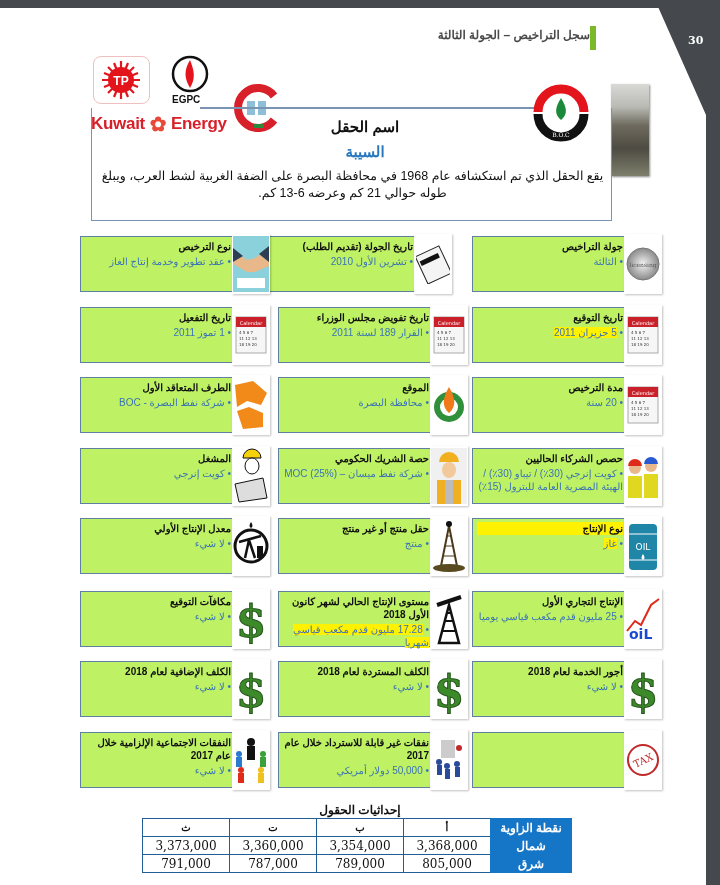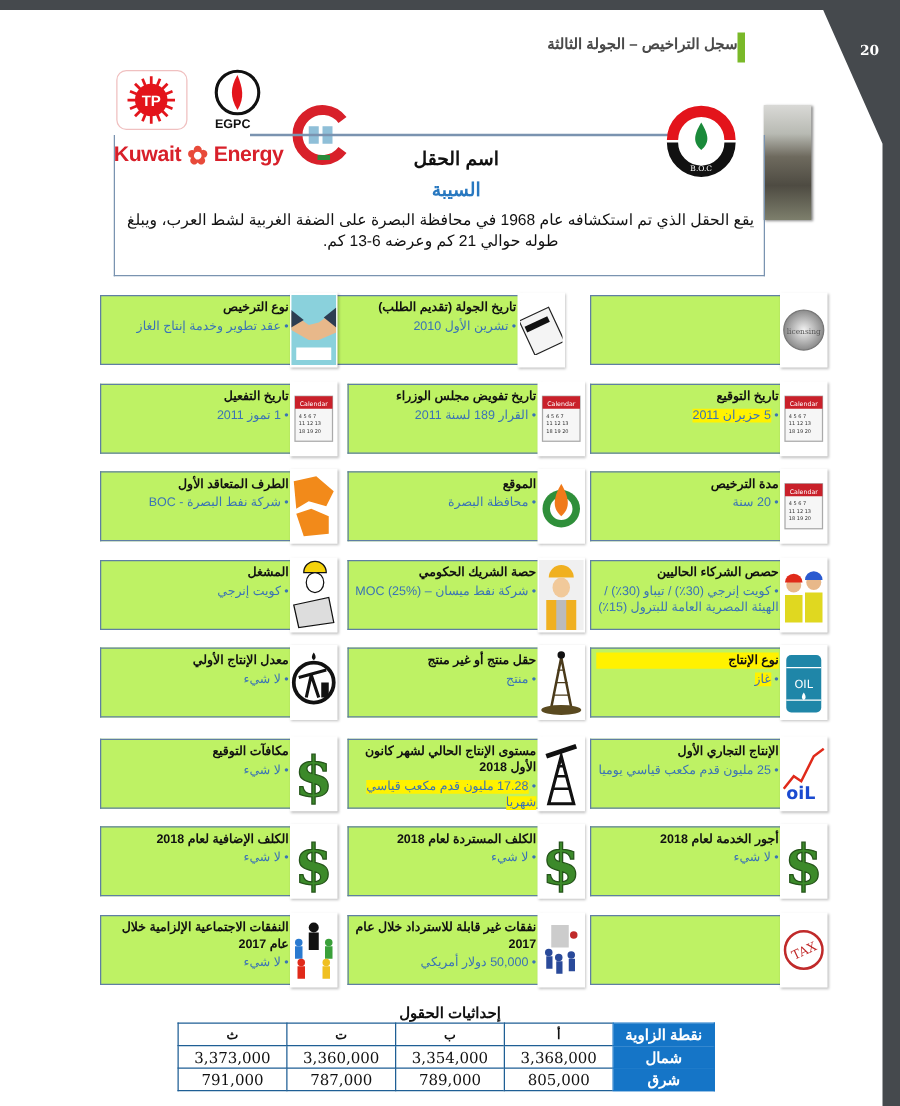--- a/index.html
+++ b/index.html
@@ -50,21 +50,21 @@
 </head>
 <body>
 
 <div class="topbar"></div>
 <div class="right-band">
   <svg width="720" height="885" viewBox="0 0 720 885">
     <polygon points="655,0 720,0 720,885 706,885 706,115" fill="#45494d"></polygon>
     <rect x="0" y="0" width="720" height="8" fill="#45494d"></rect>
   </svg>
 </div>
-<div class="page-num">20</div>
+<div class="page-num">30</div>
 
 <div class="title-bar"></div>
 <div class="title">سجل التراخيص – الجولة الثالثة</div>
 
 <div class="logo tp">
   <svg width="55" height="46" viewBox="0 0 55 46">
     <g fill="#e3141b">
       <circle cx="27" cy="23" r="13"></circle>
       <g stroke="#e3141b" stroke-width="2.2">
         <line x1="27" y1="4" x2="27" y2="42"></line>
@@ -109,20 +109,24 @@
 </div>
 <div class="logo pumpjack-photo"></div>
 
 <div class="hdr-box"></div>
 <div class="field-label">اسم الحقل</div>
 <div class="field-name">السيبة</div>
 <div class="field-desc">يقع الحقل الذي تم استكشافه عام 1968 في محافظة البصرة على الضفة الغربية لشط العرب، ويبلغ طوله حوالي 21 كم وعرضه 6-13 كم.</div>
 
 <div id="cards">
     <div class="card" style="left: 472px; top: 236px;">
+      <div class="card-inner">
+        <div class="card-title">جولة التراخيص</div>
+        <div class="card-val"><span class="">الثالثة</span></div>
+      </div>
       <div class="card-icon">
         <svg width="34" height="34" viewBox="0 0 34 34">
           <defs>
             <radialGradient id="g1">
               <stop offset="0" stop-color="#f2f2f2"></stop>
               <stop offset="1" stop-color="#8a8a8a"></stop>
             </radialGradient>
           </defs>
           <circle cx="17" cy="17" r="16" fill="url(#g1)" stroke="#777"></circle>
           <text x="17" y="20" text-anchor="middle" font-size="6" font-family="DejaVu Serif, serif" fill="#555">licensing</text>

